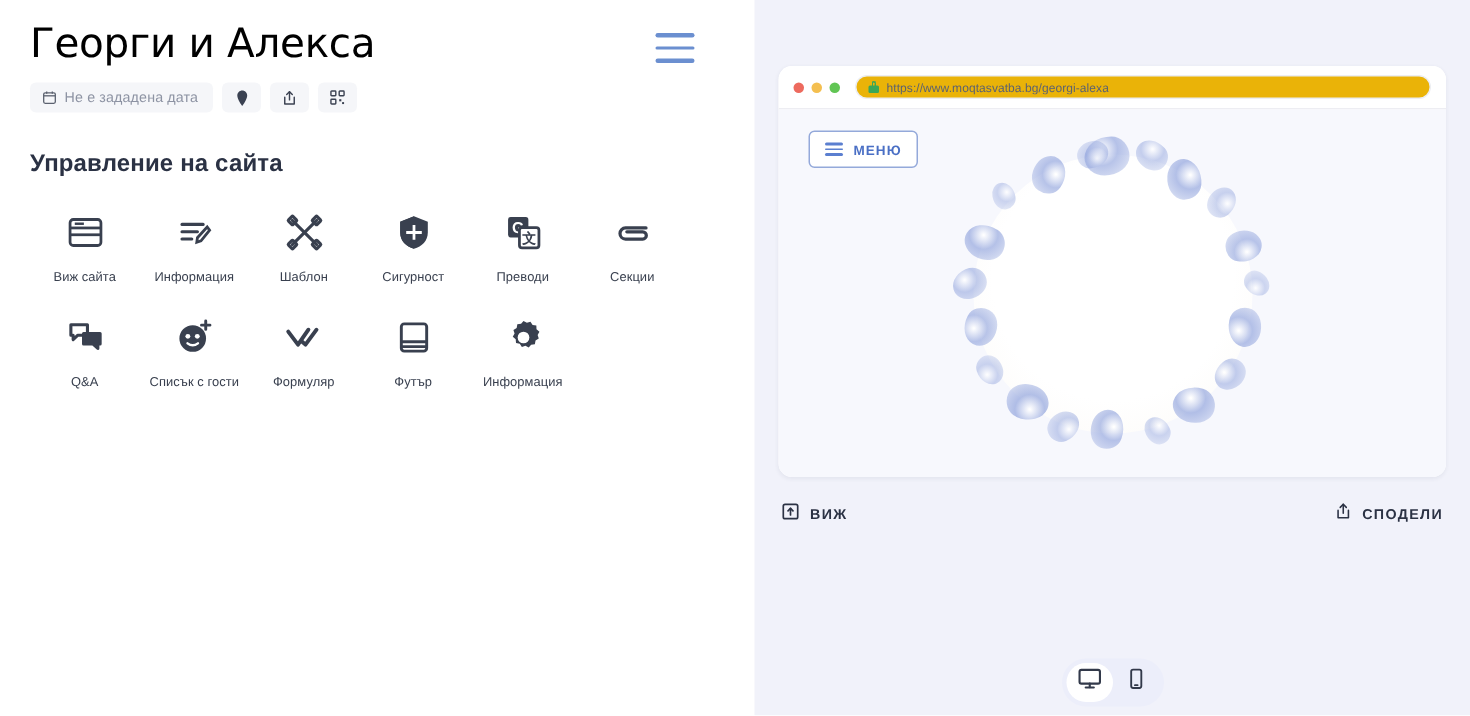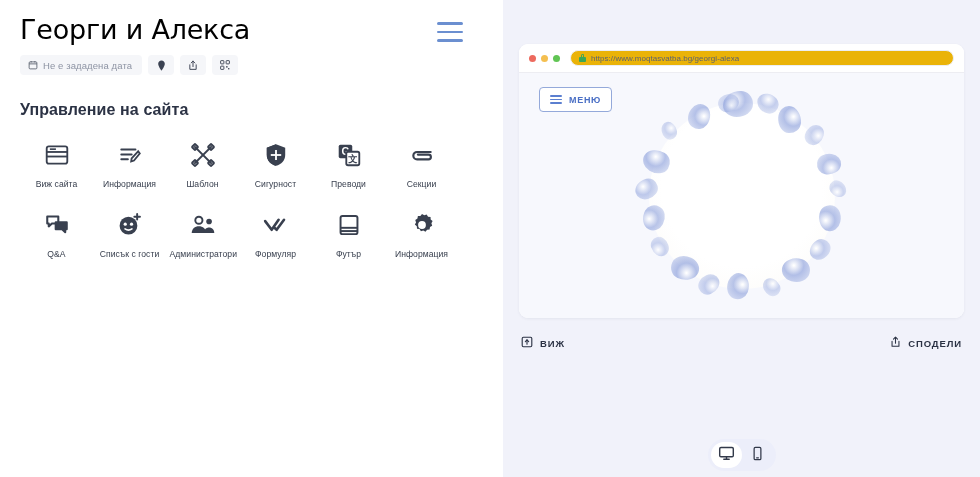--- a/index.html
+++ b/index.html
@@ -396,31 +396,20 @@
             <circle cx="10.6" cy="12.6" r="8.2" fill="#39404f"></circle>
             <circle cx="7.6" cy="11.3" r="1.5" fill="#ffffff"></circle>
             <circle cx="13.4" cy="11.3" r="1.5" fill="#ffffff"></circle>
             <path d="M7.4 15.6 q3.2 2.4 6.4 0" stroke="#ffffff" stroke-width="1.5" fill="none" stroke-linecap="round"></path>
             <path d="M18.6 1.8 v5.2 M16 4.4 h5.2" stroke="#39404f" stroke-width="1.8" stroke-linecap="round"></path>
           </svg>
         </span>
         <span class="tile-label">Списък с гости</span>
       </div>
 
-      <div class="tile">
-        <span class="tile-icon">
-          <svg width="26" height="26" viewBox="0 0 24 24" fill="#39404f">
-            <circle cx="8.2" cy="7.6" r="3.3" fill="none" stroke="#39404f" stroke-width="1.8"></circle>
-            <path d="M1.6 19.4 c0 -3.8 2.9 -6.2 6.6 -6.2 s6.6 2.4 6.6 6.2z" fill="#39404f"></path>
-            <circle cx="17.6" cy="8.8" r="2.6"></circle>
-            <path d="M12.8 19.4 c0 -3 2.2 -5 4.8 -5 s4.8 2 4.8 5z"></path>
-          </svg>
-        </span>
-        <span class="tile-label">Администратори</span>
-      </div>
 
       <div class="tile">
         <span class="tile-icon">
           <svg width="26" height="26" viewBox="0 0 24 24" fill="none" stroke="#39404f" stroke-width="2.4" stroke-linecap="round" stroke-linejoin="round">
             <polyline points="2,8.4 8,16.4 14.4,7.2"></polyline>
             <polyline points="10.6,14.6 12.6,16.4 19.4,7.2"></polyline>
           </svg>
         </span>
         <span class="tile-label">Формуляр</span>
       </div>

